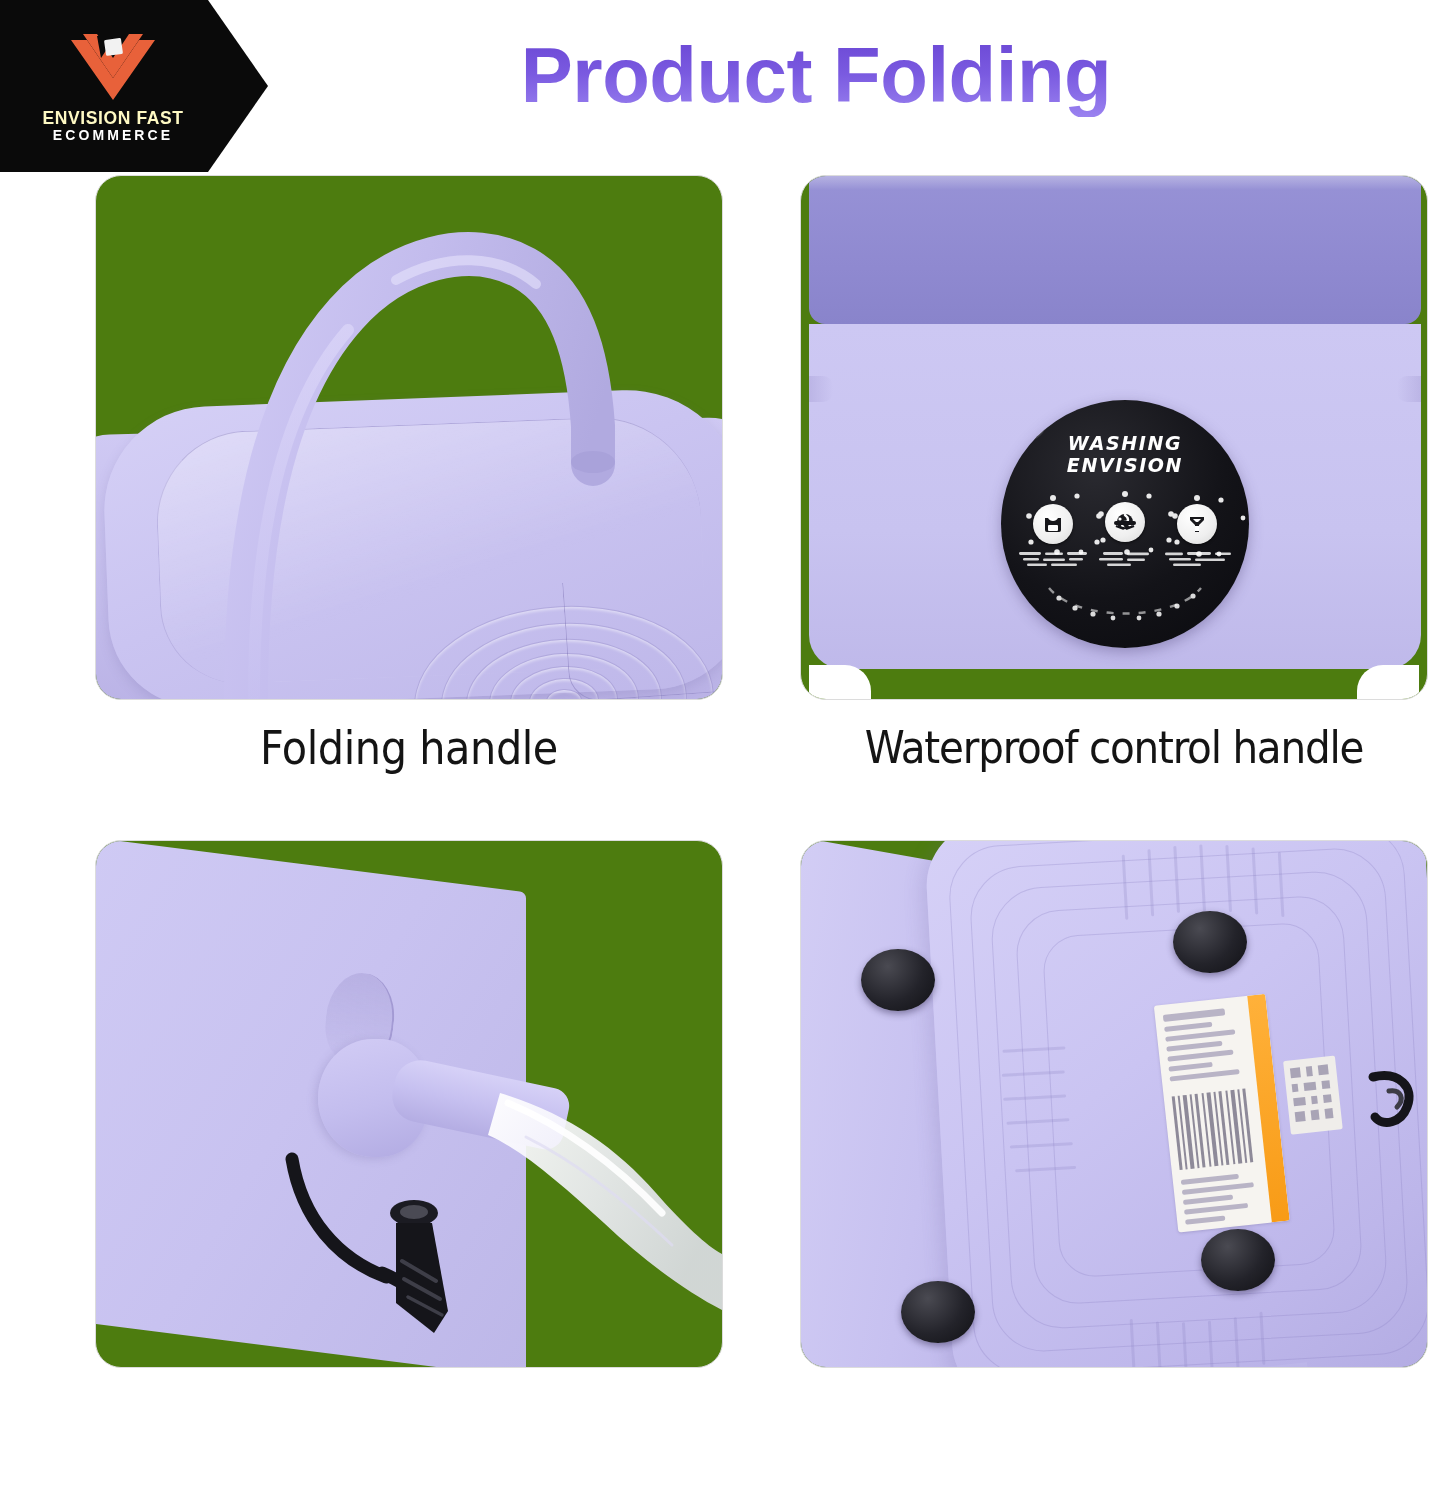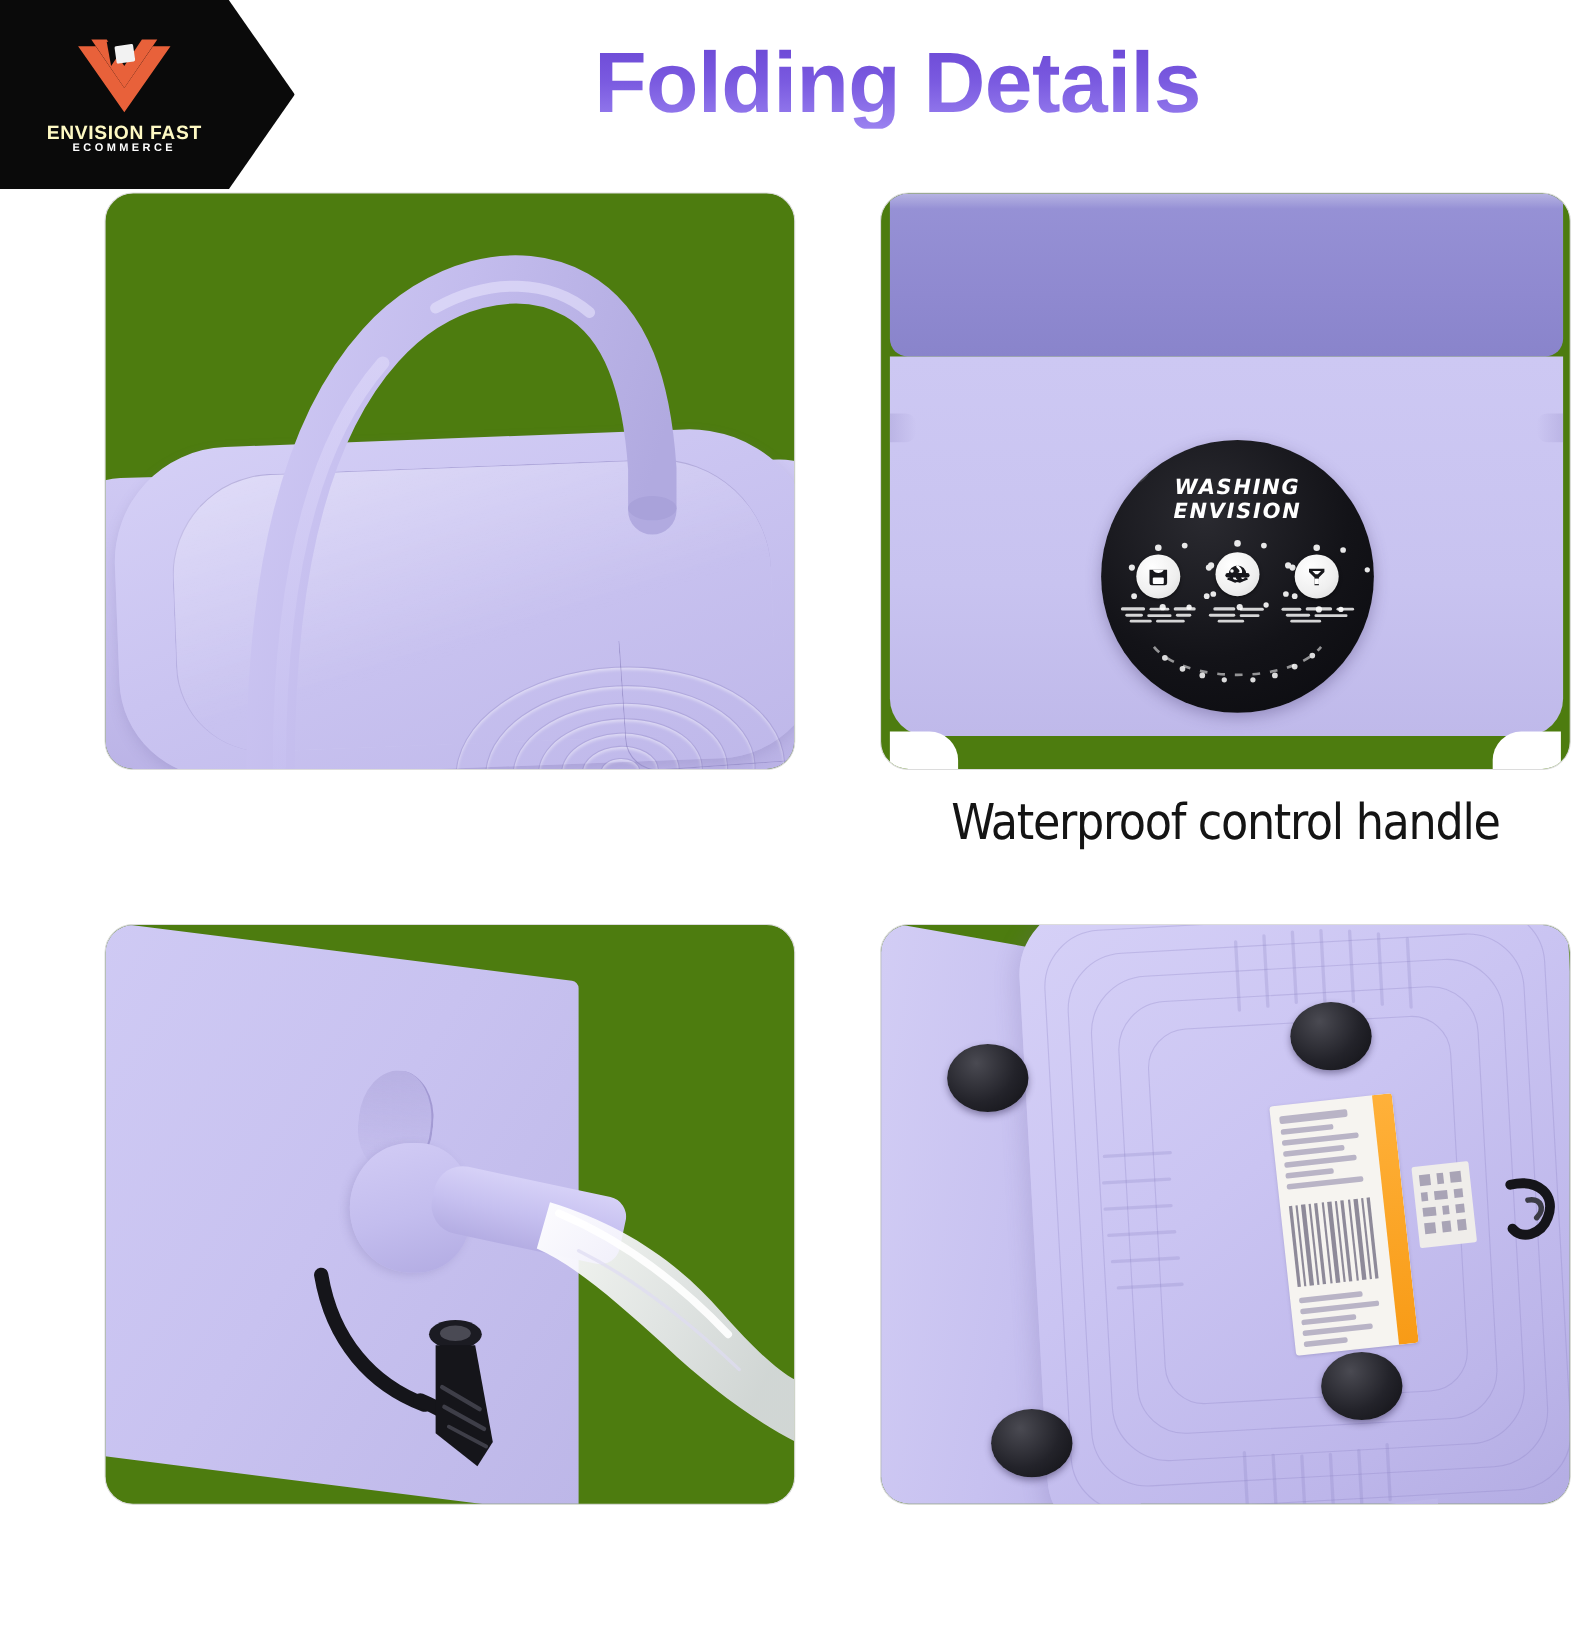--- a/index.html
+++ b/index.html
@@ -45,21 +45,21 @@
     color: #fef9c3;
     font-size: 17.5px;
     font-weight: bold;
     letter-spacing: 0.6px;
     line-height: 1;
     white-space: nowrap;
   }
 
   #brand-sub {
     color: #ffffff;
-    font-size: 10px;
+    font-size: 14px;
     font-weight: bold;
     letter-spacing: 3.1px;
     line-height: 1;
     margin-top: 1px;
     white-space: nowrap;
   }
 
   #page-title {
     position: absolute;
     left: 268px; top: 34px;
@@ -418,21 +418,21 @@
         <path d="M4 10 L20 10 L46 48 L72 10 L88 10 L46 70 Z" fill="#e8613a"></path>
         <path d="M16 4 L30 4 L46 28 L62 4 L76 4 L46 48 Z" fill="#e8613a"></path>
         <path d="M30 6 L44 6 L46 10 L34 28 Z" fill="#0a0a0a"></path>
         <rect x="38" y="9" width="17" height="16" rx="1.5" fill="#f2f2f2" transform="rotate(-8 46 17)"></rect>
       </svg>
     </div>
     <div id="brand-name">ENVISION FAST</div>
     <div id="brand-sub">ECOMMERCE</div>
   </div>
 
-  <h1 id="page-title">Folding Details</h1>
+  <h1 id="page-title">Product Folding</h1>
 </div>
 
 <div id="grid">
 
   <div class="cell" id="cell-handle">
     <div class="photo">
 
       <div id="p1-body"></div>
 
       <div id="p1-lid">
@@ -463,20 +463,21 @@
             <stop offset="100%" stop-color="#c8c2f1"></stop>
           </linearGradient>
         </defs>
         <path d="M150 522 C 150 360, 176 220, 250 138 C 300 82, 374 62, 428 92
                  C 474 118, 492 176, 497 250 L 497 288" fill="none" stroke="url(#hg)" stroke-width="44" stroke-linecap="round"></path>
         <path d="M158 520 C 158 364, 184 232, 252 154" fill="none" stroke="url(#hgl)" stroke-width="12" stroke-linecap="round" opacity="0.55"></path>
         <path d="M300 104 C 350 76, 404 78, 440 108" fill="none" stroke="#e6e2fc" stroke-width="10" stroke-linecap="round" opacity="0.6"></path>
         <ellipse cx="497" cy="286" rx="22" ry="11" fill="#a9a2da"></ellipse>
       </svg>
     </div>
+    <div class="caption" id="cap-handle">Folding handle</div>
   </div>
 
   <div class="cell" id="cell-buttons">
     <div class="photo">
 
       <div id="p2-lid"></div>
       <div id="p2-lid-hl"></div>
       <div id="p2-body"></div>
       <div id="p2-foot-l"></div>
       <div id="p2-foot-r"></div>

